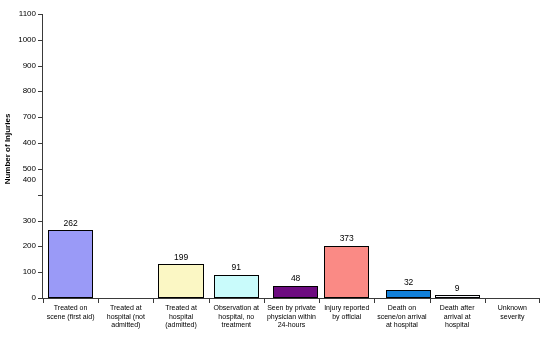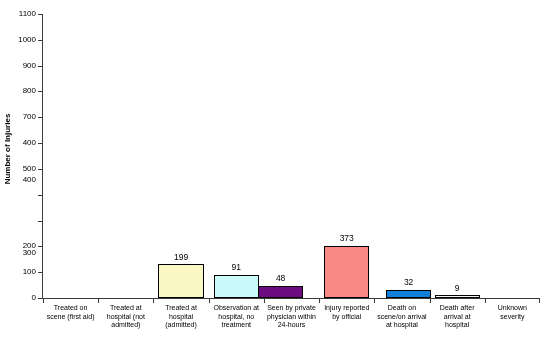--- a/index.html
+++ b/index.html
@@ -163,21 +163,21 @@
     <span>Number of Injuries</span>
   </div>
 
   <div id="ytick-layer">
       <div class="ytick-label" style="top: 298px;">0</div>
       <div class="ytick-mark" style="top: 298px;"></div>
       <div class="ytick-label" style="top: 272.182px;">100</div>
       <div class="ytick-mark" style="top: 272.182px;"></div>
       <div class="ytick-label" style="top: 246.364px;">200</div>
       <div class="ytick-mark" style="top: 246.364px;"></div>
-      <div class="ytick-label" style="top: 220.545px; margin-top: 32px;">300</div>
+      <div class="ytick-label" style="top: 220.545px;">300</div>
       <div class="ytick-mark" style="top: 220.545px;"></div>
       <div class="ytick-label" style="top: 180px;">400</div>
       <div class="ytick-mark" style="top: 194.727px;"></div>
       <div class="ytick-label" style="top: 168.909px;">500</div>
       <div class="ytick-mark" style="top: 168.909px;"></div>
       <div class="ytick-label" style="top: 143.091px;">400</div>
       <div class="ytick-mark" style="top: 143.091px;"></div>
       <div class="ytick-label" style="top: 117.273px;">700</div>
       <div class="ytick-mark" style="top: 117.273px;"></div>
       <div class="ytick-label" style="top: 91.4545px;">800</div>
@@ -187,29 +187,33 @@
       <div class="ytick-label" style="top: 39.8182px;">1000</div>
       <div class="ytick-mark" style="top: 39.8182px;"></div>
       <div class="ytick-label" style="top: 14px;">1100</div>
       <div class="ytick-mark" style="top: 14px;"></div>
     </div>
 
   <div id="yaxis-line"></div>
   <div id="xaxis-line"></div>
 
   <div id="plot">
+      <div class="bar-slot" style="left: 0px; width: 55.2222px;">
+        <div class="bar" title="Treated on scene (first aid): 262" style="height: 67.6436px; background: rgb(154, 154, 247); border-color: rgb(0, 0, 0);"></div>
+        <div class="bar-value" style="bottom: 70.6436px;">262</div>
+      </div>
       <div class="bar-slot" style="left: 110.444px; width: 55.2222px;">
         <div class="bar" title="Treated at hospital (admitted): 131" style="height: 33.8218px; background: rgb(251, 247, 196); border-color: rgb(0, 0, 0);"></div>
         <div class="bar-value" style="bottom: 36.8218px;">199</div>
       </div>
       <div class="bar-slot" style="left: 165.667px; width: 55.2222px;">
         <div class="bar" title="Observation at hospital, no treatment: 91" style="height: 23.4945px; background: rgb(201, 251, 251); border-color: rgb(0, 0, 0);"></div>
         <div class="bar-value" style="bottom: 26.4945px;">91</div>
       </div>
-      <div class="bar-slot" style="left: 210px; width: 55.2222px;">
+      <div class="bar-slot" style="left: 225px; width: 55.2222px;">
         <div class="bar" title="Seen by private physician within 24-hours: 48" style="height: 12.3927px; background: rgb(109, 11, 128); border-color: rgb(0, 0, 0);"></div>
         <div class="bar-value" style="bottom: 15.3927px;">48</div>
       </div>
       <div class="bar-slot" style="left: 276.111px; width: 55.2222px;">
         <div class="bar" title="Injury reported by official: 202" style="height: 52.1527px; background: rgb(250, 138, 133); border-color: rgb(0, 0, 0);"></div>
         <div class="bar-value" style="bottom: 55.1527px;">373</div>
       </div>
       <div class="bar-slot" style="left: 338px; width: 55.2222px;">
         <div class="bar" title="Death on scene/on arrival at hospital: 32" style="height: 8.26182px; background: rgb(17, 128, 218); border-color: rgb(0, 0, 0);"></div>
         <div class="bar-value" style="bottom: 11.2618px;">32</div>

